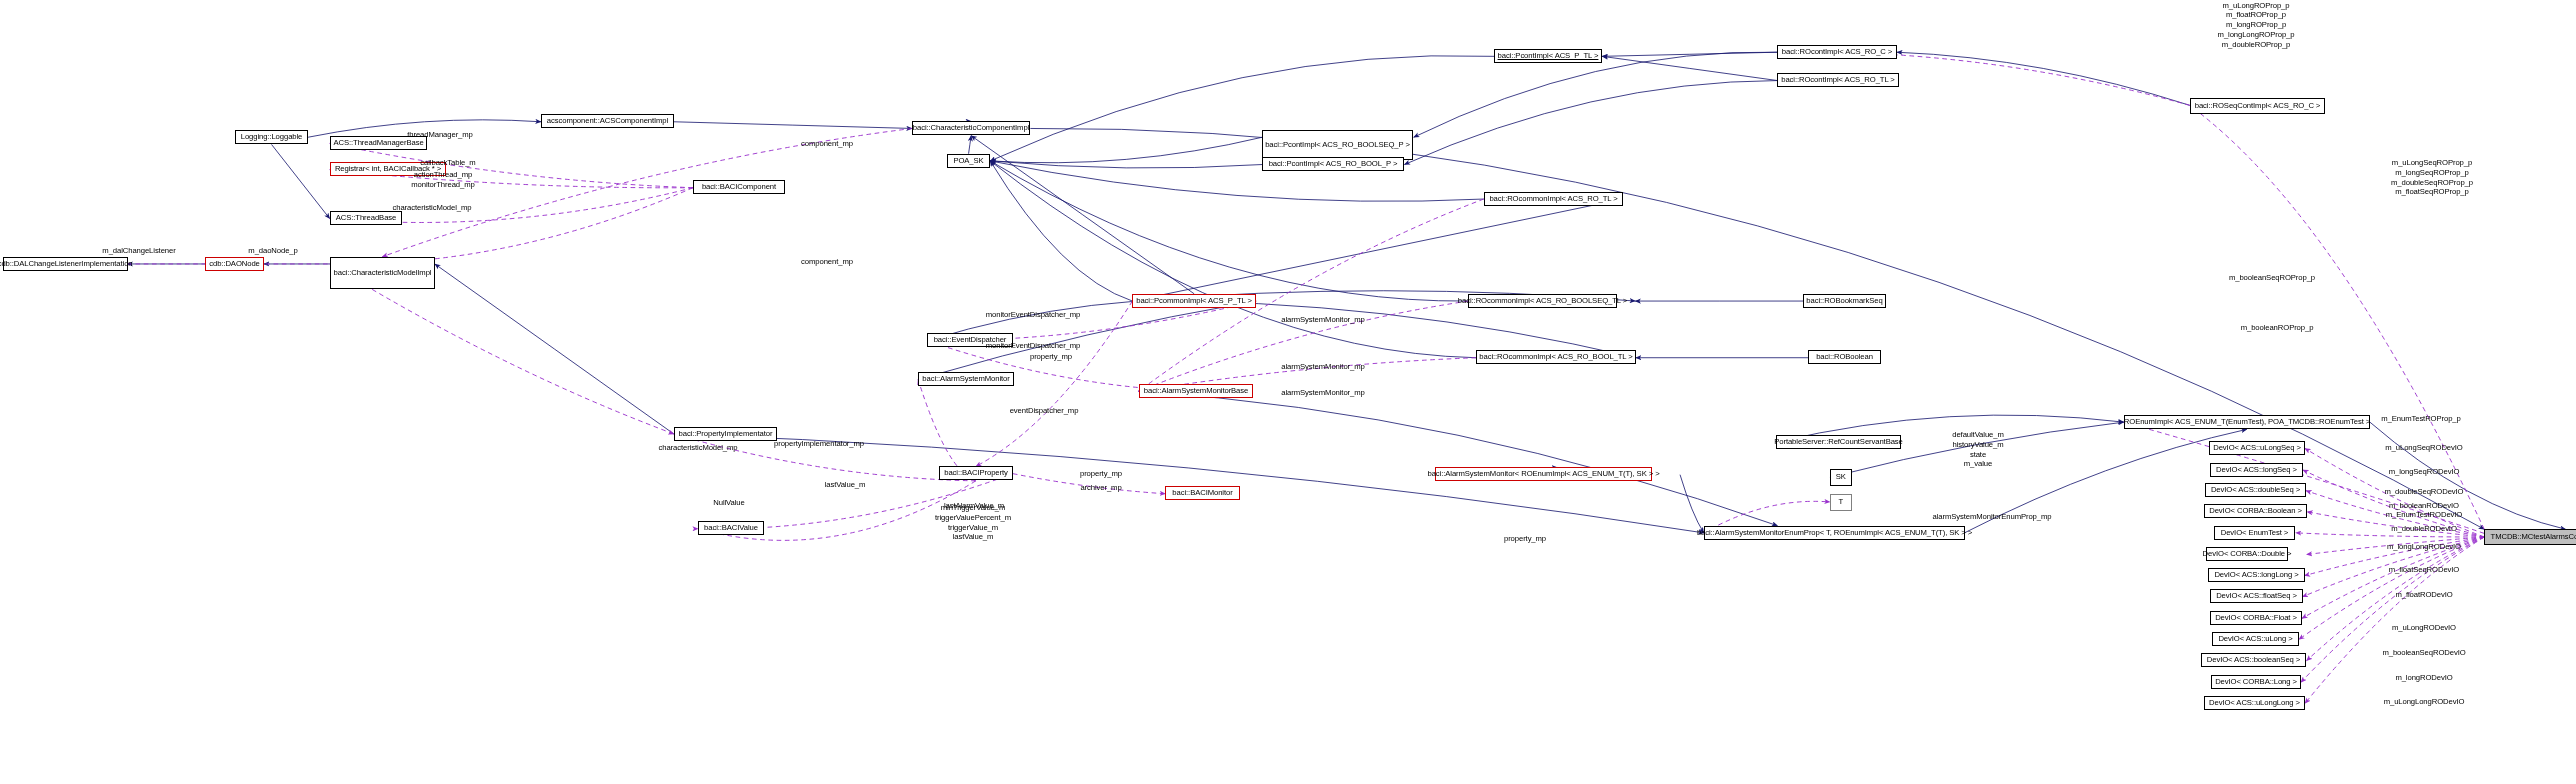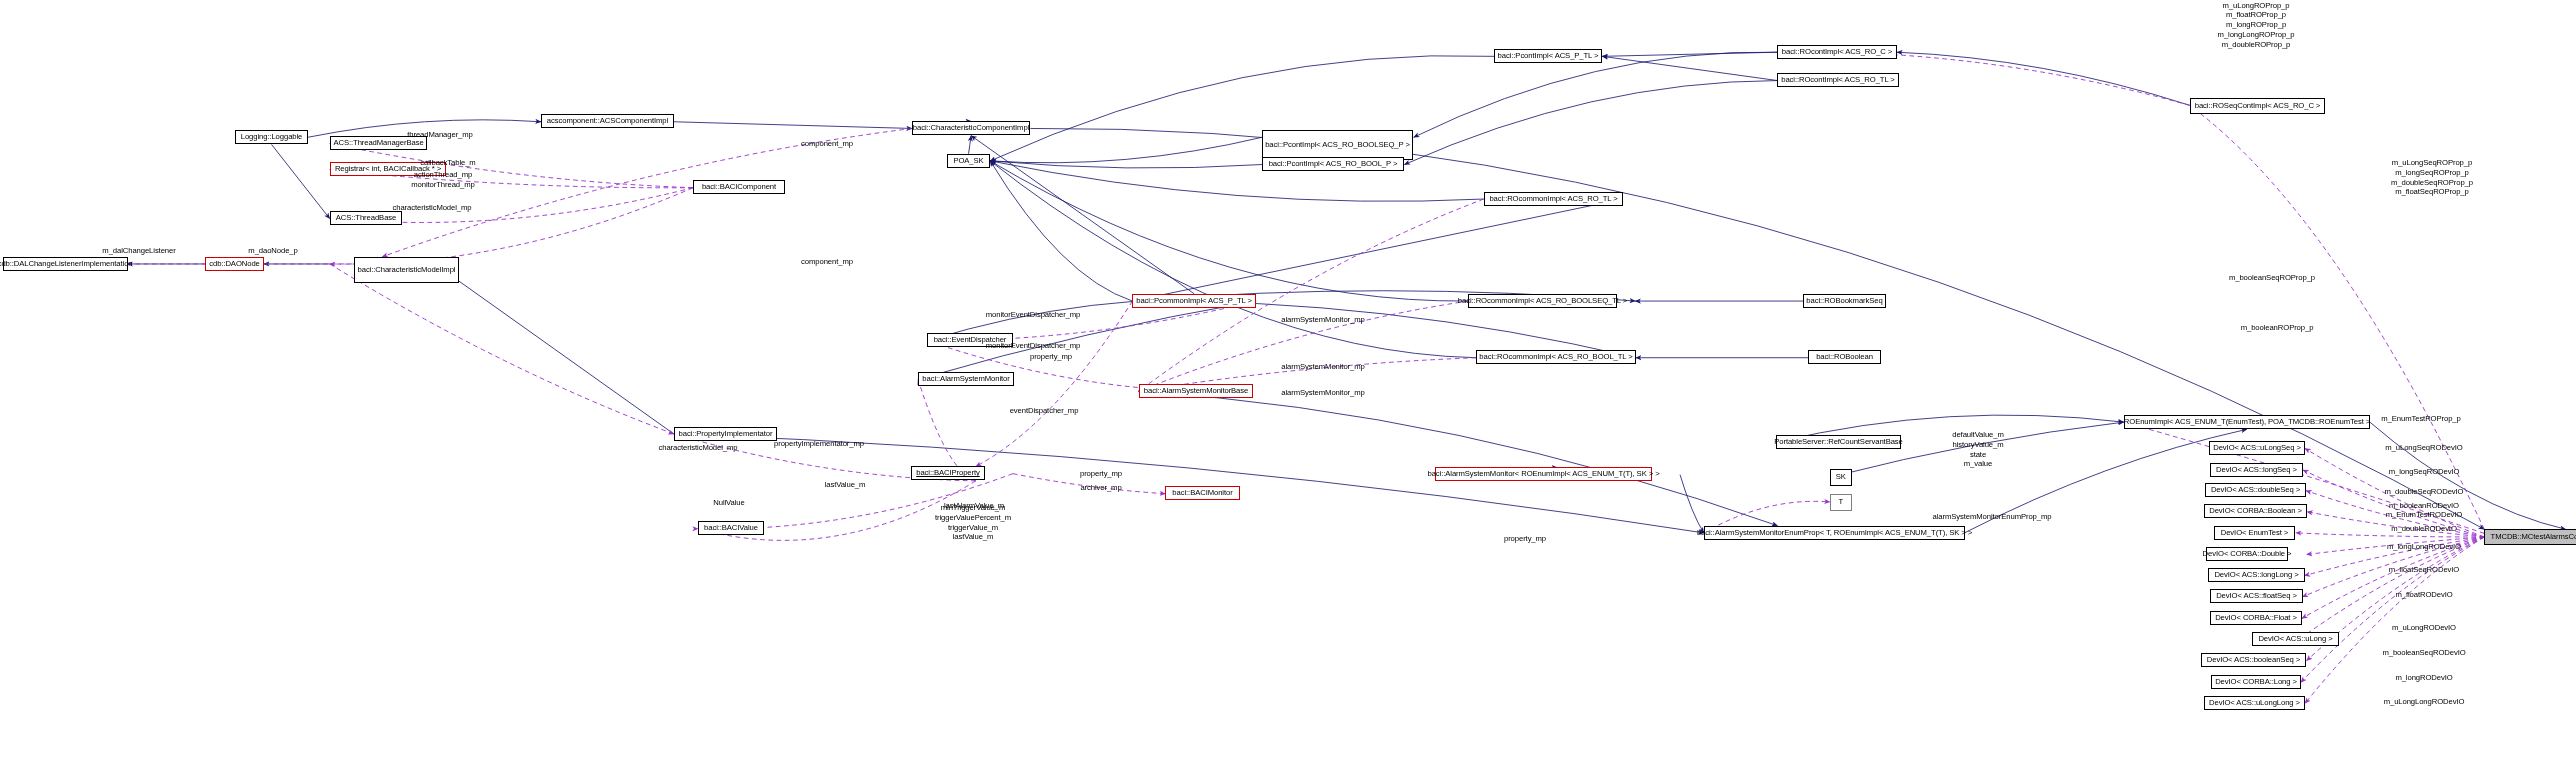--- a/index.html
+++ b/index.html
@@ -135,64 +135,64 @@
         <path d="M4822,1042 Q4645.5,1084 4469,1158"></path>
         <path d="M4822,1042 Q4645,1099 4468,1200"></path>
         <path d="M4822,1042 Q4642,1111.5 4462,1241"></path>
         <path d="M4822,1042 Q4649.5,1124 4477,1282"></path>
         <path d="M4822,1042 Q4644,1137 4466,1324"></path>
         <path d="M4822,1042 Q4648,1149.5 4474,1365"></path>
       </g>
   </svg>
 <div class="node" style="left: 2.6px; top: 257px; width: 125px; height: 14.4px;">cdb::DALChangeListenerImplementation</div>
     <div class="node red" style="left: 205px; top: 257px; width: 59px; height: 14.4px;">cdb::DAONode</div>
-    <div class="node" style="left: 330px; top: 257px; width: 105px; height: 26px; margin-left: 24px;">baci::CharacteristicModelImpl</div>
+    <div class="node" style="left: 330px; top: 257px; width: 105px; height: 32px;">baci::CharacteristicModelImpl</div>
     <div class="node" style="left: 235px; top: 130px; width: 73px; height: 14.4px;">Logging::Loggable</div>
     <div class="node" style="left: 330px; top: 136px; width: 97px; height: 14.4px;">ACS::ThreadManagerBase</div>
     <div class="node red" style="left: 330px; top: 162px; width: 116px; height: 14.4px;">Registrar&lt; int, BACICallback * &gt;</div>
     <div class="node" style="left: 330px; top: 211px; width: 72px; height: 14.4px;">ACS::ThreadBase</div>
     <div class="node" style="left: 541px; top: 114px; width: 133px; height: 14.4px;">acscomponent::ACSComponentImpl</div>
     <div class="node" style="left: 693px; top: 180px; width: 92px; height: 14.4px;">baci::BACIComponent</div>
     <div class="node" style="left: 912px; top: 121px; width: 118px; height: 14.4px;">baci::CharacteristicComponentImpl</div>
     <div class="node" style="left: 947px; top: 154px; width: 43px; height: 14.4px;">POA_SK</div>
     <div class="node" style="left: 1262px; top: 130px; width: 151px; height: 30px;">baci::PcontImpl&lt; ACS_RO_BOOLSEQ_P &gt;</div>
     <div class="node" style="left: 1262px; top: 157px; width: 142px; height: 14.4px;">baci::PcontImpl&lt; ACS_RO_BOOL_P &gt;</div>
-    <div class="node" style="left: 1494px; top: 49px; width: 108px; height: 14.4px;">baci::PcontImpl&lt; ACS_P_TL &gt;</div>
+    <div class="node" style="left: 1494px; top: 49px; width: 108px; height: 14.4px; text-decoration: underline;">baci::PcontImpl&lt; ACS_P_TL &gt;</div>
     <div class="node" style="left: 1777px; top: 45px; width: 120px; height: 14.4px;">baci::ROcontImpl&lt; ACS_RO_C &gt;</div>
     <div class="node" style="left: 1777px; top: 73px; width: 122px; height: 14.4px;">baci::ROcontImpl&lt; ACS_RO_TL &gt;</div>
     <div class="node" style="left: 2190px; top: 98px; width: 135px; height: 16px;">baci::ROSeqContImpl&lt; ACS_RO_C &gt;</div>
     <div class="node" style="left: 1484px; top: 192px; width: 139px; height: 14.4px;">baci::ROcommonImpl&lt; ACS_RO_TL &gt;</div>
     <div class="node" style="left: 1468px; top: 294px; width: 149px; height: 14.4px;">baci::ROcommonImpl&lt; ACS_RO_BOOLSEQ_TL &gt;</div>
     <div class="node" style="left: 1476px; top: 350px; width: 160px; height: 14.4px;">baci::ROcommonImpl&lt; ACS_RO_BOOL_TL &gt;</div>
     <div class="node" style="left: 1803px; top: 294px; width: 83px; height: 14.4px;">baci::ROBookmarkSeq</div>
     <div class="node" style="left: 1808px; top: 350px; width: 73px; height: 14.4px;">baci::ROBoolean</div>
     <div class="node red" style="left: 1132px; top: 294px; width: 124px; height: 14.4px;">baci::PcommonImpl&lt; ACS_P_TL &gt;</div>
     <div class="node" style="left: 927px; top: 333px; width: 86px; height: 14.4px;">baci::EventDispatcher</div>
     <div class="node" style="left: 918px; top: 372px; width: 96px; height: 14.4px;">baci::AlarmSystemMonitor</div>
     <div class="node red" style="left: 1139px; top: 384px; width: 114px; height: 14.4px;">baci::AlarmSystemMonitorBase</div>
     <div class="node" style="left: 674px; top: 427px; width: 103px; height: 14.4px;">baci::PropertyImplementator</div>
-    <div class="node" style="left: 911px; top: 466px; width: 74px; height: 14.4px; text-decoration: underline;">baci::BACIProperty</div>
+    <div class="node" style="left: 939px; top: 466px; width: 74px; height: 14.4px;">baci::BACIProperty</div>
     <div class="node red" style="left: 1165px; top: 486px; width: 75px; height: 14.4px;">baci::BACIMonitor</div>
     <div class="node" style="left: 698px; top: 521px; width: 66px; height: 14.4px;">baci::BACIValue</div>
     <div class="node red" style="left: 1435px; top: 467px; width: 217px; height: 14.4px;">baci::AlarmSystemMonitor&lt; ROEnumImpl&lt; ACS_ENUM_T(T), SK &gt; &gt;</div>
     <div class="node" style="left: 1704px; top: 526px; width: 261px; height: 14.4px;">baci::AlarmSystemMonitorEnumProp&lt; T, ROEnumImpl&lt; ACS_ENUM_T(T), SK &gt; &gt;</div>
     <div class="node" style="left: 1776px; top: 435px; width: 125px; height: 14.4px;">PortableServer::RefCountServantBase</div>
     <div class="node" style="left: 1830px; top: 469px; width: 21.6px; height: 16.5px;">SK</div>
     <div class="node tiny" style="left: 1830px; top: 494px; width: 21.6px; height: 16.5px;">T</div>
     <div class="node" style="left: 2124px; top: 415px; width: 246px; height: 14.4px;">ROEnumImpl&lt; ACS_ENUM_T(EnumTest), POA_TMCDB::ROEnumTest &gt;</div>
     <div class="node" style="left: 2209px; top: 441px; width: 96px; height: 14.4px;">DevIO&lt; ACS::uLongSeq &gt;</div>
     <div class="node" style="left: 2210px; top: 463px; width: 93px; height: 14.4px;">DevIO&lt; ACS::longSeq &gt;</div>
     <div class="node" style="left: 2205px; top: 483px; width: 101px; height: 14.4px;">DevIO&lt; ACS::doubleSeq &gt;</div>
     <div class="node" style="left: 2204px; top: 504px; width: 103px; height: 14.4px;">DevIO&lt; CORBA::Boolean &gt;</div>
     <div class="node" style="left: 2214px; top: 526px; width: 81px; height: 14.4px;">DevIO&lt; EnumTest &gt;</div>
     <div class="node" style="left: 2206px; top: 547px; width: 82px; height: 14.4px;">DevIO&lt; CORBA::Double &gt;</div>
     <div class="node" style="left: 2208px; top: 568px; width: 97px; height: 14.4px;">DevIO&lt; ACS::longLong &gt;</div>
     <div class="node" style="left: 2210px; top: 589px; width: 93px; height: 14.4px;">DevIO&lt; ACS::floatSeq &gt;</div>
     <div class="node" style="left: 2210px; top: 611px; width: 92px; height: 14.4px;">DevIO&lt; CORBA::Float &gt;</div>
-    <div class="node" style="left: 2212px; top: 632px; width: 87px; height: 14.4px; margin-left: 40px;">DevIO&lt; ACS::uLong &gt;</div>
+    <div class="node" style="left: 2212px; top: 632px; width: 87px; height: 14.4px;">DevIO&lt; ACS::uLong &gt;</div>
     <div class="node" style="left: 2201px; top: 653px; width: 105px; height: 14.4px;">DevIO&lt; ACS::booleanSeq &gt;</div>
     <div class="node" style="left: 2211px; top: 675px; width: 90px; height: 14.4px;">DevIO&lt; CORBA::Long &gt;</div>
     <div class="node" style="left: 2204px; top: 696px; width: 101px; height: 14.4px;">DevIO&lt; ACS::uLongLong &gt;</div>
     <div class="node gray" style="left: 2484px; top: 529px; width: 144px; height: 15.5px;">TMCDB::MCtestAlarmsComponentImpl</div>
     <div class="elabel" style="left: 67px; top: 247px; width: 144px;">m_dalChangeListener</div>
     <div class="elabel" style="left: 201px; top: 247px; width: 144px;">m_daoNode_p</div>
     <div class="elabel" style="left: 368px; top: 131px; width: 144px;">threadManager_mp</div>
     <div class="elabel" style="left: 376px; top: 159px; width: 144px;">callbackTable_m</div>
     <div class="elabel multi" style="left: 371px; top: 170px; width: 144px;">actionThread_mp<br>monitorThread_mp</div>
     <div class="elabel" style="left: 360px; top: 204px; width: 144px;">characteristicModel_mp</div>

